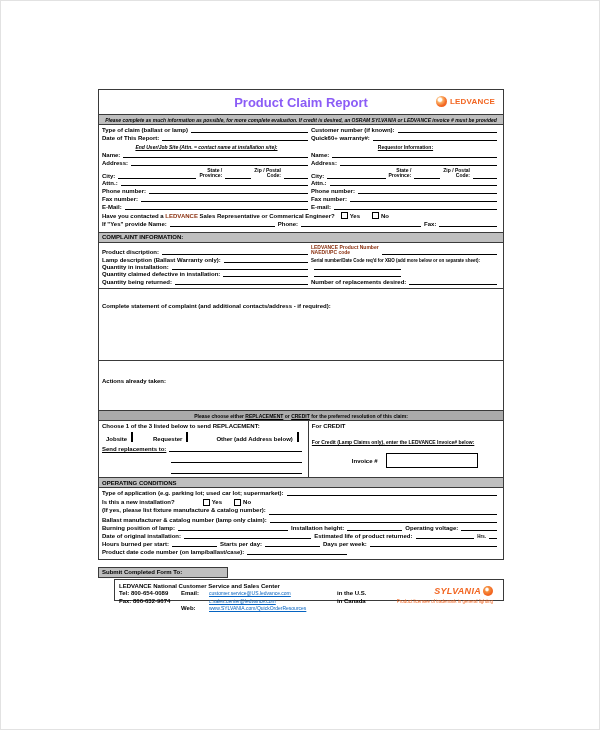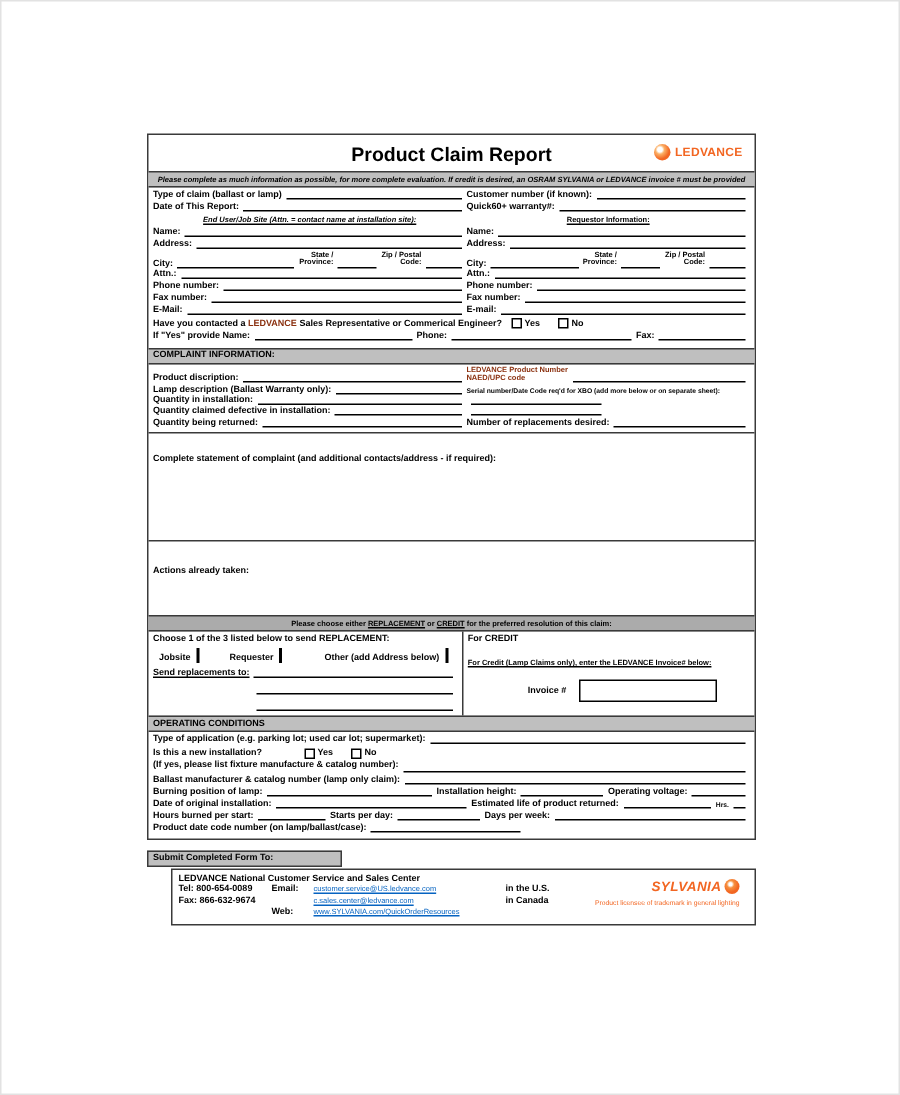--- a/index.html
+++ b/index.html
@@ -18,37 +18,37 @@
   .row.tight{margin-top:1px;}
   .lbl{white-space:nowrap;font-weight:bold;}
   .fill{flex:1;border-bottom:1px solid #000;height:2px;margin:0 3px;min-width:8px;}
   .fillw{border-bottom:1px solid #000;height:2px;margin:0 3px;}
   .col{display:flex;align-items:flex-end;}
   .colL{width:52.5%;}
   .colR{width:47.5%;}
   .graybar{background:#bfbfbf;border-top:1px solid #3a3a3a;border-bottom:1px solid #3a3a3a;
     padding:1.5px 3px;margin-top:2px;}
   .titlebar{padding:5px 0 4px 0;position:relative;}
-  .doc-title{font-size:13px;font-weight:bold;color:#000000;text-align:center;}
+  .doc-title{font-size:13px;font-weight:bold;color:#8b5cf6;text-align:center;}
   .brand{position:absolute;right:8px;top:6px;display:flex;align-items:center;gap:3px;}
   .led-circle{width:11px;height:11px;border-radius:50%;
     background:radial-gradient(circle at 36% 34%, #ffffff 0 16%, #fbb066 30%, #f26622 62%);}
   .led-text{color:#f26622;font-weight:bold;font-size:8px;letter-spacing:.2px;}
   .cb{width:5px;height:5px;border:1px solid #000;display:inline-block;margin:0 2px 0 6px;}
   .bigbox{width:12px;height:8px;border:1px solid #000;display:inline-block;margin:0 6px 0 4px;}
   .statement{border-top:1px solid #3a3a3a;height:72px;padding:14px 3px 0 3px;box-sizing:border-box;}
   .actions{border-top:1px solid #3a3a3a;height:48px;padding:17px 3px 0 3px;box-sizing:border-box;}
   .resgrid{display:flex;border-top:0;}
   .rescellL{width:51.7%;padding:1px 0 3px 0;}
   .rescellR{width:48.3%;border-left:1px solid #3a3a3a;padding:1px 0 3px 0;}
   .invoicebox{width:90px;height:13px;border:1px solid #000;margin-left:8px;}
   .twoline{display:flex;flex-direction:column;align-items:flex-end;line-height:1.05;font-weight:bold;font-size:5px;white-space:nowrap;}
   .submitbox{width:122px;background:#bfbfbf;border:1px solid #3a3a3a;font-weight:bold;
     padding:1.5px 3px;margin-top:7px;}
-  .contactbox{border:1px solid #3a3a3a;margin-top:1px;padding:3px 4px;position:relative;height:38px;box-sizing:border-box;margin-left:16px;}
+  .contactbox{border:1px solid #3a3a3a;margin-top:1px;padding:3px 4px;position:relative;height:22px;box-sizing:border-box;margin-left:16px;}
   .crow{display:flex;align-items:flex-start;margin-top:1.5px;}
   .c1{width:62px;}.c2{width:28px;}.c3{width:128px;}.c4{width:46px;}
   .link{color:#0563c1;text-decoration:underline;font-size:5px;}
   .syl{position:absolute;right:10px;top:6px;text-align:center;}
   .syl-row{display:flex;align-items:center;gap:2px;justify-content:flex-end;}
   .syl-text{color:#f26622;font-weight:bold;font-style:italic;font-size:9px;letter-spacing:.3px;}
   .syl-circle{width:10px;height:10px;border-radius:50%;background:radial-gradient(circle at 40% 35%, #ffffff 0 12%, #f6903f 28%, #f26622 60%);}
   .syl-tag{color:#f26622;font-size:4.5px;margin-top:3px;}
   .hdr-underline{text-decoration:underline;font-weight:bold;}
 </style>

